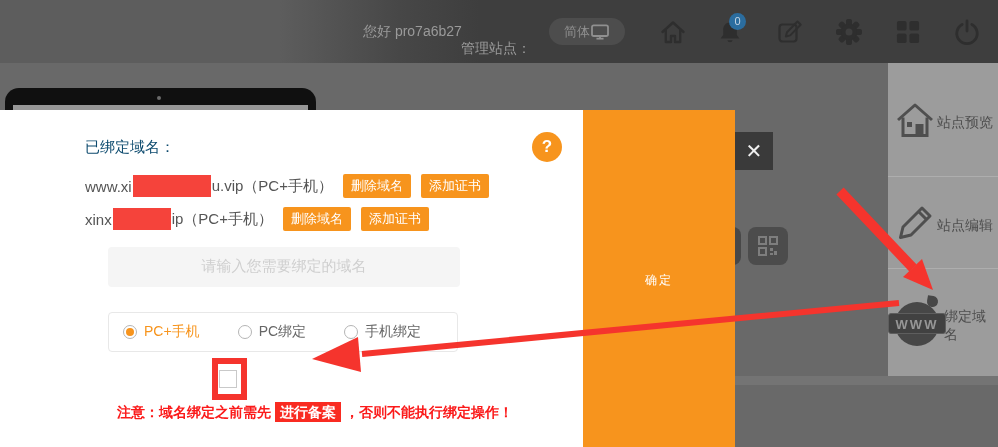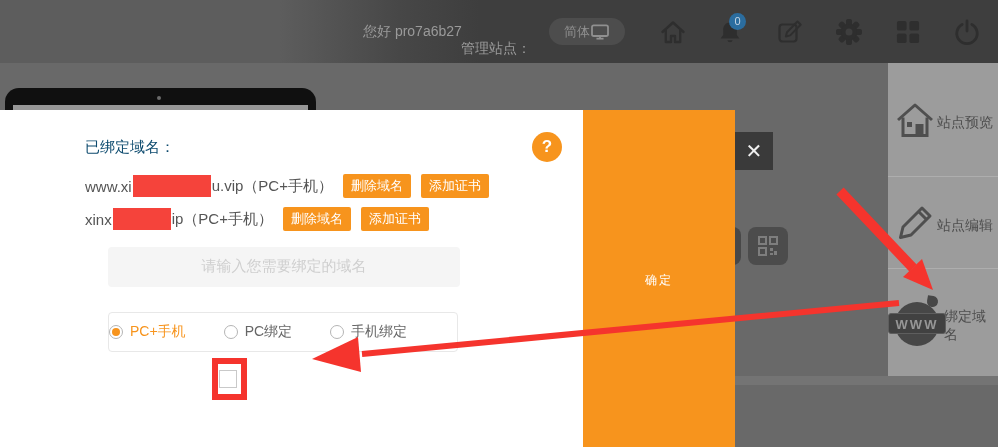--- a/index.html
+++ b/index.html
@@ -56,21 +56,21 @@
   .redact{display:inline-block;height:22px;background:#f5433b;margin:0 1px;}
   .redact.w1{width:78px;}
   .redact.w2{width:58px;}
   .mini-btn{display:inline-block;margin-left:10px;padding:3px 8px;background:#f7941d;color:#fff;
     font-size:13px;border-radius:2px;cursor:pointer;white-space:nowrap;}
   .dom-input{position:absolute;left:108px;top:137px;width:352px;height:40px;background:#f5f5f5;
     border:none;border-radius:4px;text-align:center;font-size:15px;color:#555;outline:none;
     font-family:Liberation Mono, monospace;box-sizing:border-box;}
   .dom-input::placeholder{color:#cfcfcf;}
   .radio-box{position:absolute;left:108px;top:202px;width:350px;height:40px;border:1px solid #e8e8e8;
-    border-radius:4px;display:flex;align-items:center;box-sizing:border-box;}
+    border-radius:4px;display:flex;align-items:center;padding-left:14px;box-sizing:border-box;}
   .radio-item{display:flex;align-items:center;margin-right:38px;cursor:pointer;font-size:14px;color:#666;}
   .radio-dot{width:14px;height:14px;border-radius:50%;border:1px solid #b5b5b5;margin-right:7px;
     box-sizing:border-box;background:#fff;position:relative;}
   .radio-dot.sel::after{content:"";position:absolute;left:2px;top:2px;width:8px;height:8px;
     border-radius:50%;background:#f7941d;}
   .radio-item.sel{color:#f7941d;}
   .cb-annot{position:absolute;left:212px;top:248px;width:35px;height:42px;border:6px solid #f5342d;
     box-sizing:border-box;z-index:50;background:#fff;}
   .cb-box{position:absolute;left:219px;top:260px;width:18px;height:18px;border:1px solid #c9c9c9;
     box-sizing:border-box;background:#fff;z-index:51;cursor:pointer;}
@@ -235,20 +235,23 @@
       </div>
       <div class="radio-item" style="margin-right:0;">
         <span class="radio-dot"></span>
         <span>手机绑定</span>
       </div>
     </div>
 
     <div class="cb-annot"></div>
     <div class="cb-box"></div>
 
+    <div class="note">
+      <span>注意：域名绑定之前需先</span><span class="chip">进行备案</span><span>，否则不能执行绑定操作！</span>
+    </div>
   </div>
 
   <div class="panel-orange">
     <div class="confirm-txt">确定</div>
   </div>
 
   <div class="help-dot">?</div>
   <div class="close-btn">✕</div>
 
   <svg class="annot-svg">

